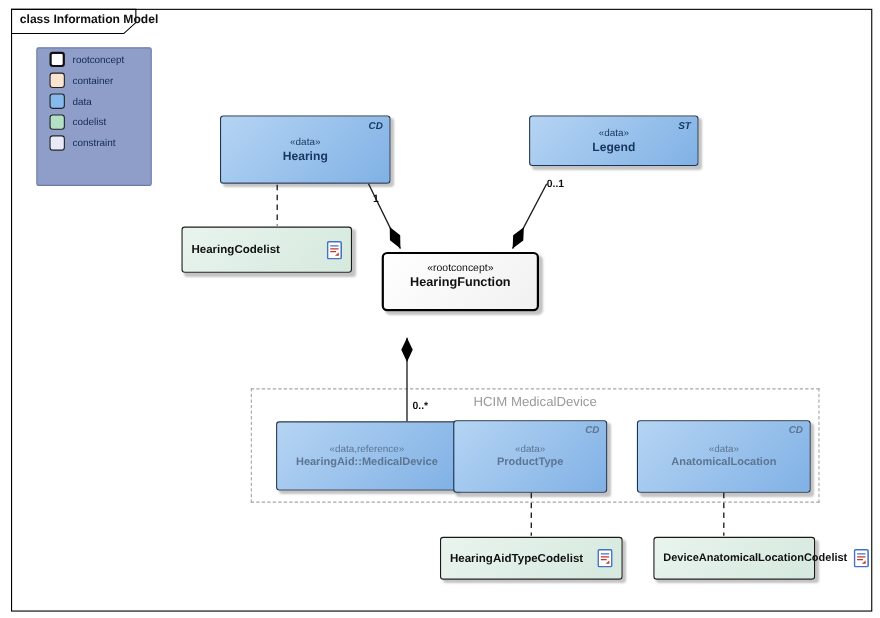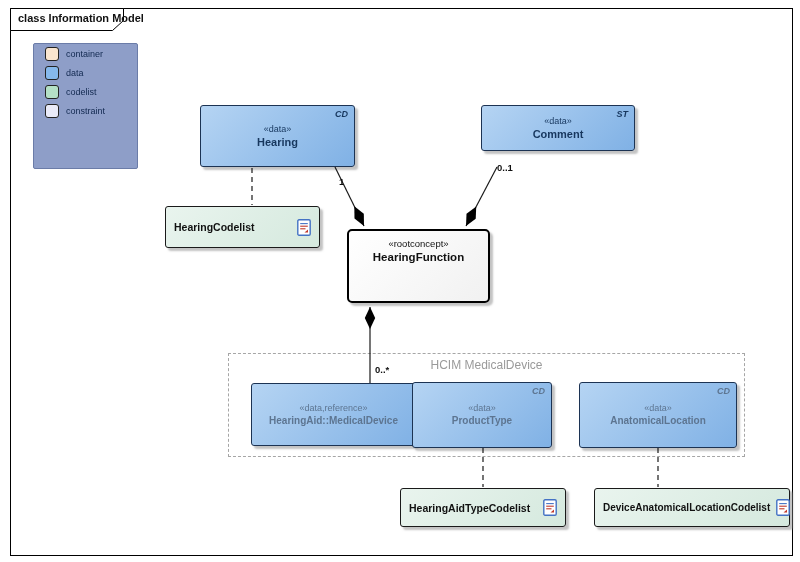--- a/index.html
+++ b/index.html
@@ -91,20 +91,24 @@
     <line x1="370" y1="383" x2="370" y2="307" marker-end="url(#diamond)"></line>
     <line class="dashed" x1="252" y1="168" x2="252" y2="205"></line>
     <line class="dashed" x1="483" y1="448" x2="483" y2="487"></line>
     <line class="dashed" x1="658" y1="448" x2="658" y2="487"></line>
   </svg>
 
   <div class="tab-label">class Information Model</div>
 
   <div class="legend">
     <div class="legend-row">
+      <span class="swatch sw-rootconcept"></span>
+      <span class="legend-label">rootconcept</span>
+    </div>
+    <div class="legend-row">
       <span class="swatch sw-container"></span>
       <span class="legend-label">container</span>
     </div>
     <div class="legend-row">
       <span class="swatch sw-data"></span>
       <span class="legend-label">data</span>
     </div>
     <div class="legend-row">
       <span class="swatch sw-codelist"></span>
       <span class="legend-label">codelist</span>
@@ -121,37 +125,37 @@
 
   <div class="node data-node" style="left:200px;top:105px;width:155px;height:62px;">
     <span class="tag">CD</span>
     <div class="stereo">«data»</div>
     <div class="nname">Hearing</div>
   </div>
 
   <div class="node data-node" style="left:481px;top:105px;width:154px;height:46px;">
     <span class="tag">ST</span>
     <div class="stereo">«data»</div>
-    <div class="nname">Comment</div>
+    <div class="nname">Legend</div>
   </div>
 
   <div class="node codelist-node" style="left:165px;top:206px;width:155px;height:42px;">
     <div class="nname">HearingCodelist</div>
     <span class="doc-icon">
       <svg width="14" height="17" viewBox="0 0 14 17">
         <rect x="0.8" y="0.8" width="12.4" height="15.4" rx="1.2" fill="#ffffff" stroke="#4472c4" stroke-width="1.4"></rect>
         <line x1="3.2" y1="4.6" x2="10.8" y2="4.6" stroke="#4472c4" stroke-width="1.1"></line>
         <line x1="3.2" y1="7.2" x2="10.8" y2="7.2" stroke="#c0392b" stroke-width="1.1"></line>
         <line x1="3.2" y1="9.8" x2="8.5" y2="9.8" stroke="#c0392b" stroke-width="1.1"></line>
         <path d="M7.5,13.5 L11,10.5 L11,13.5 Z" fill="#c0392b"></path>
       </svg>
     </span>
   </div>
 
-  <div class="node root-node" style="left:347px;top:229px;width:143px;height:74px;">
+  <div class="node root-node" style="left:347px;top:229px;width:143px;height:54px;">
     <div class="stereo">«rootconcept»</div>
     <div class="nname">HearingFunction</div>
   </div>
 
   <div class="node data-node muted" style="left:251px;top:383px;width:165px;height:63px;">
     <div class="stereo">«data,reference»</div>
     <div class="nname">HearingAid::MedicalDevice</div>
   </div>
 
   <div class="node data-node muted" style="left:412px;top:382px;width:140px;height:66px;">
@@ -172,21 +176,21 @@
       <svg width="14" height="17" viewBox="0 0 14 17">
         <rect x="0.8" y="0.8" width="12.4" height="15.4" rx="1.2" fill="#ffffff" stroke="#4472c4" stroke-width="1.4"></rect>
         <line x1="3.2" y1="4.6" x2="10.8" y2="4.6" stroke="#4472c4" stroke-width="1.1"></line>
         <line x1="3.2" y1="7.2" x2="10.8" y2="7.2" stroke="#c0392b" stroke-width="1.1"></line>
         <line x1="3.2" y1="9.8" x2="8.5" y2="9.8" stroke="#c0392b" stroke-width="1.1"></line>
         <path d="M7.5,13.5 L11,10.5 L11,13.5 Z" fill="#c0392b"></path>
       </svg>
     </span>
   </div>
 
-  <div class="node codelist-node" style="left:594px;top:488px;width:196px;height:39px;">
+  <div class="node codelist-node" style="left:594px;top:488px;width:147px;height:39px;">
     <div class="nname" style="font-size:10px;">DeviceAnatomicalLocationCodelist</div>
     <span class="doc-icon">
       <svg width="14" height="17" viewBox="0 0 14 17">
         <rect x="0.8" y="0.8" width="12.4" height="15.4" rx="1.2" fill="#ffffff" stroke="#4472c4" stroke-width="1.4"></rect>
         <line x1="3.2" y1="4.6" x2="10.8" y2="4.6" stroke="#4472c4" stroke-width="1.1"></line>
         <line x1="3.2" y1="7.2" x2="10.8" y2="7.2" stroke="#c0392b" stroke-width="1.1"></line>
         <line x1="3.2" y1="9.8" x2="8.5" y2="9.8" stroke="#c0392b" stroke-width="1.1"></line>
         <path d="M7.5,13.5 L11,10.5 L11,13.5 Z" fill="#c0392b"></path>
       </svg>
     </span>

